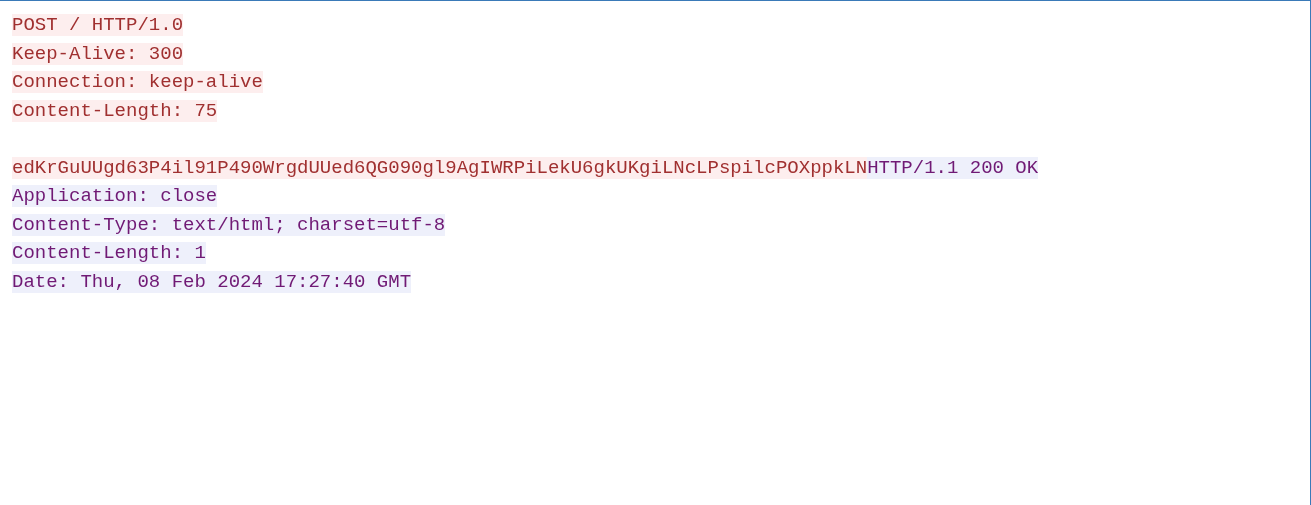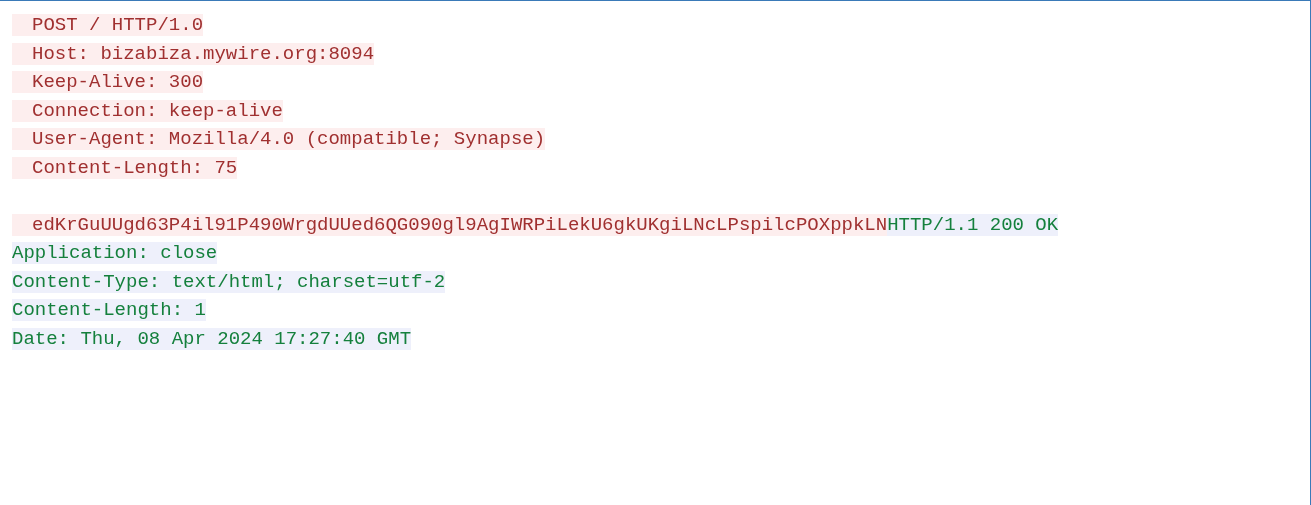--- a/index.html
+++ b/index.html
@@ -22,62 +22,55 @@
       width: 1311px;
       height: 505px;
       overflow: hidden;
     }
     .line {
       white-space: nowrap;
     }
     .request-text {
       color: #a03030;
       background-color: #fdeeee;
-      padding-left: 20px;
     }
     .response-text {
-      color: #15803d;
+      color: #701a75;
       background-color: #eef0fb;
     }
     .blank-line {
       height: 1.5em;
     }
   </style>
 </head>
 <body>
 
 <div class="packet-container">
   <div class="line">
     <span class="request-text">POST / HTTP/1.0</span>
   </div>
   <div class="line">
-    <span class="request-text">Host: bizabiza.mywire.org:8094</span>
-  </div>
-  <div class="line">
     <span class="request-text">Keep-Alive: 300</span>
   </div>
   <div class="line">
     <span class="request-text">Connection: keep-alive</span>
-  </div>
-  <div class="line">
-    <span class="request-text">User-Agent: Mozilla/4.0 (compatible; Synapse)</span>
   </div>
   <div class="line">
     <span class="request-text">Content-Length: 75</span>
   </div>
   <div class="blank-line"></div>
   <div class="line">
     <span class="request-text">edKrGuUUgd63P4il91P490WrgdUUed6QG090gl9AgIWRPiLekU6gkUKgiLNcLPspilcPOXppkLN</span><span class="response-text">HTTP/1.1 200 OK</span>
   </div>
   <div class="line">
     <span class="response-text">Application: close</span>
   </div>
   <div class="line">
-    <span class="response-text">Content-Type: text/html; charset=utf-2</span>
+    <span class="response-text">Content-Type: text/html; charset=utf-8</span>
   </div>
   <div class="line">
     <span class="response-text">Content-Length: 1</span>
   </div>
   <div class="line">
-    <span class="response-text">Date: Thu, 08 Apr 2024 17:27:40 GMT</span>
+    <span class="response-text">Date: Thu, 08 Feb 2024 17:27:40 GMT</span>
   </div>
   <div class="blank-line"></div>
 </div>
 
 </body></html>

